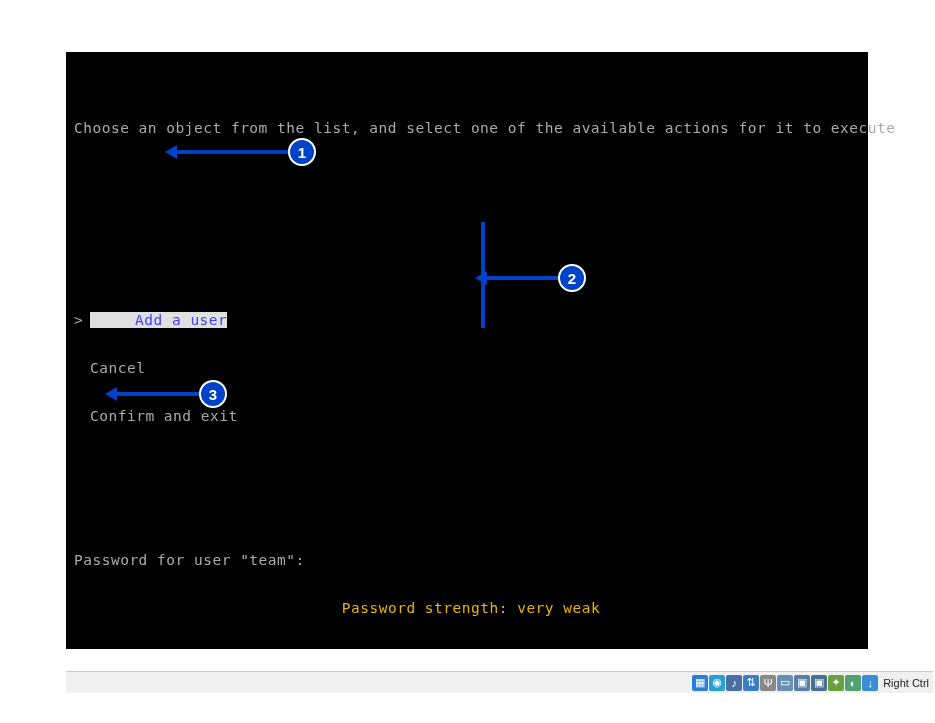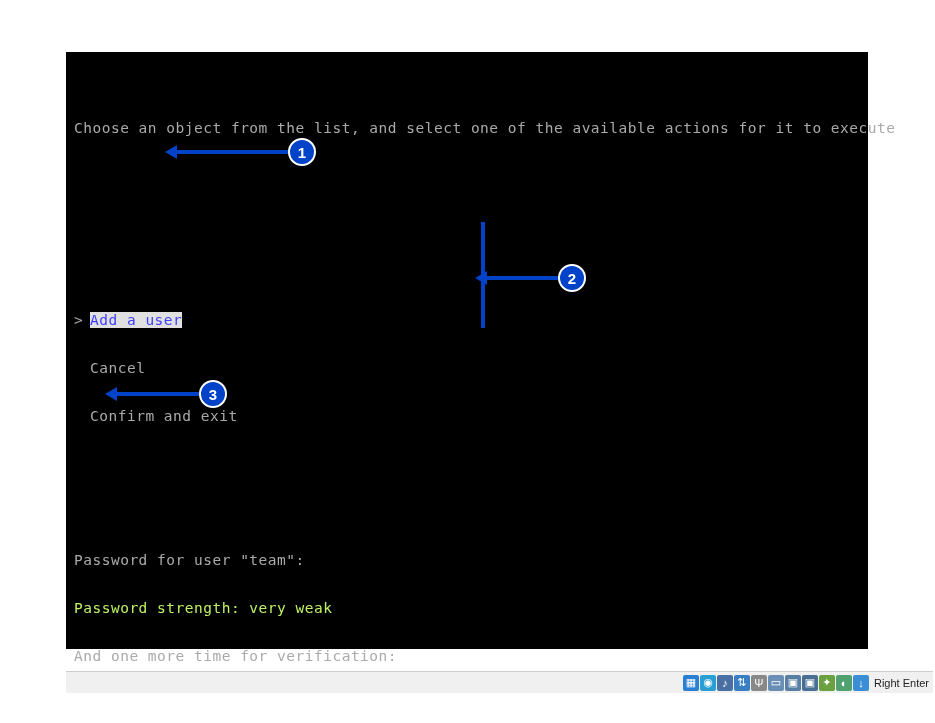--- a/index.html
+++ b/index.html
@@ -31,23 +31,25 @@
     display: inline-block;
     width: 16px;
   }
   .indent {
     display: inline-block;
     width: 16px;
   }
   .selected {
     background: #e0e0e0;
     color: #4040ff;
+    padding-left: 45px;
   }
   .warning {
-    color: #bef264;
+    color: #eab308;
+    text-align: center;
   }
   .annotation-layer {
     position: absolute;
     left: 0; top: 0;
     width: 935px; height: 723px;
     pointer-events: none;
   }
   .callout {
     position: absolute;
     pointer-events: none;
@@ -128,21 +130,20 @@
   <div class="line"></div>
   <div class="line"></div>
   <div class="line"></div>
   <div class="line"><span class="prompt-marker">&gt;</span><span class="selected">Add a user</span></div>
   <div class="line"><span class="indent"></span><span>Cancel</span></div>
   <div class="line"><span class="indent"></span><span>Confirm and exit</span></div>
   <div class="line"></div>
   <div class="line"></div>
   <div class="line">Password for user "team":</div>
   <div class="line warning">Password strength: very weak</div>
-  <div class="line">And one more time for verification:</div>
   
   
   
   
   
   
   
   
 </div>
 
@@ -170,14 +171,14 @@
   <span class="sb-icon" style="background:#2a9fd4">◉</span>
   <span class="sb-icon" style="background:#4a6fa4">♪</span>
   <span class="sb-icon" style="background:#3a7fc4">⇅</span>
   <span class="sb-icon" style="background:#888">Ψ</span>
   <span class="sb-icon" style="background:#6a8fb4">▭</span>
   <span class="sb-icon" style="background:#5a7fa4">▣</span>
   <span class="sb-icon" style="background:#4a6f94">▣</span>
   <span class="sb-icon" style="background:#6aa040">✦</span>
   <span class="sb-icon" style="background:#50a070">◐</span>
   <span class="sb-icon" style="background:#3a8fd4">↓</span>
-  <span class="sb-text">Right Enter</span>
+  <span class="sb-text">Right Ctrl</span>
 </div>
 
 </body></html>

